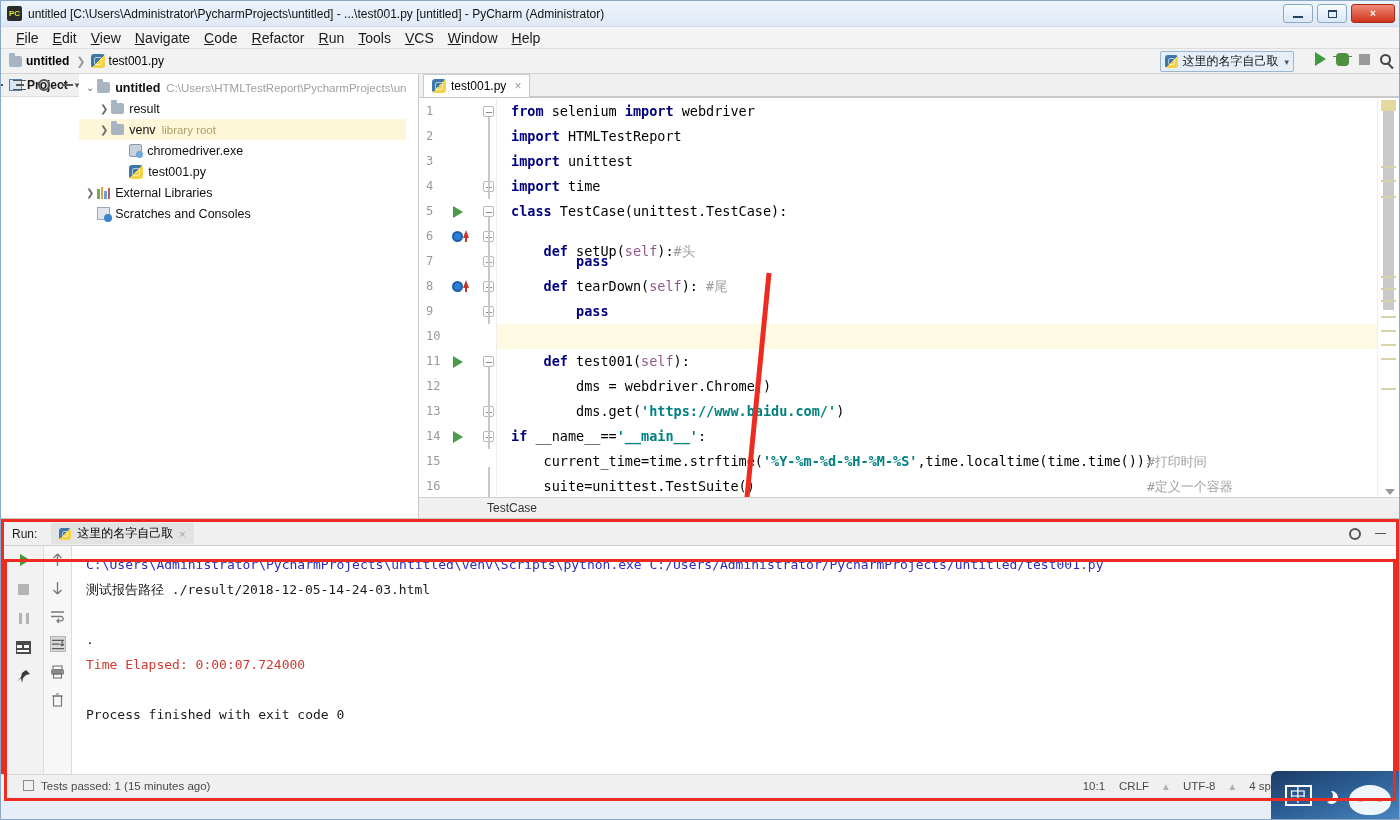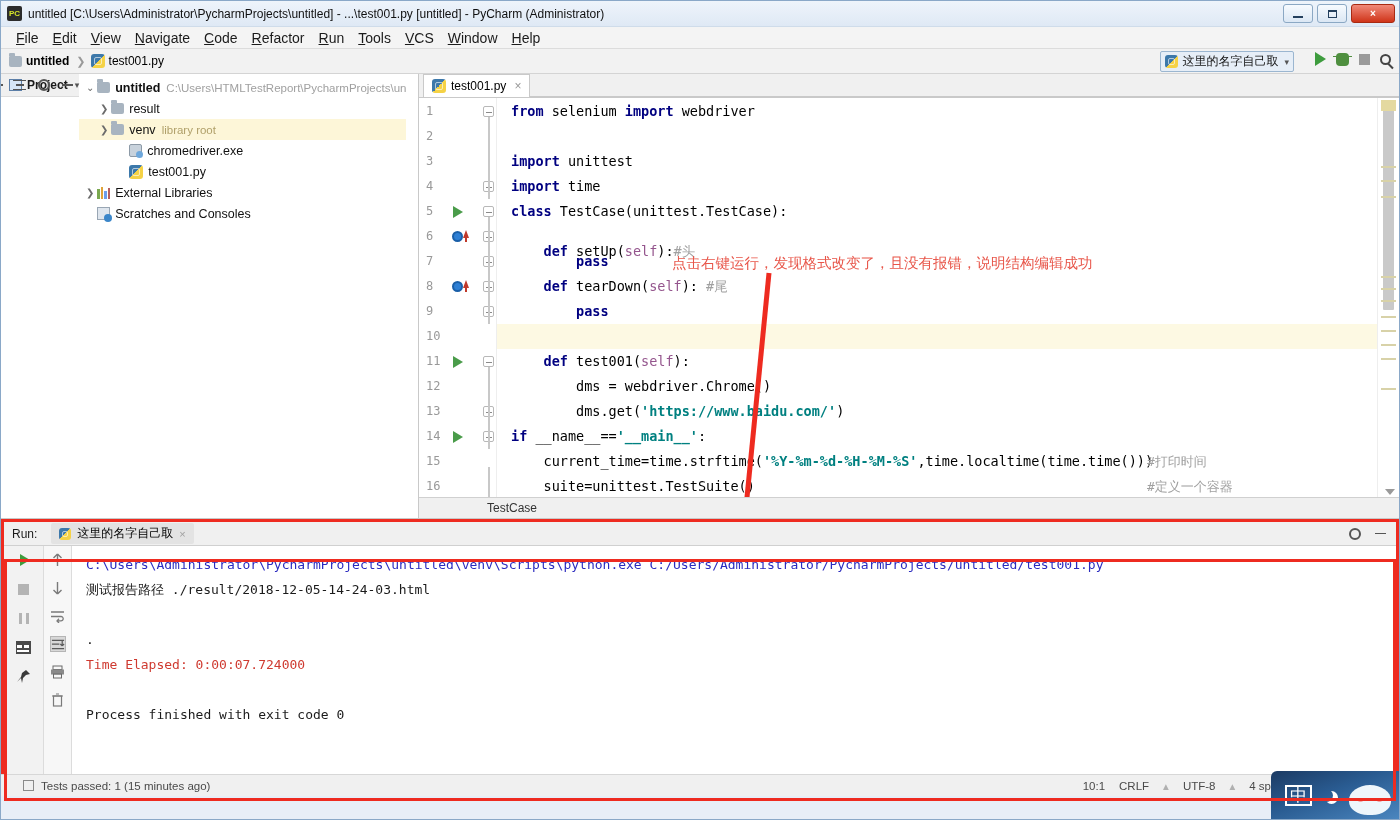--- a/index.html
+++ b/index.html
@@ -532,39 +532,39 @@
             <div class="fold" style="top: 333px;"></div>
             <div class="ln" style="top: 351px;">15</div>
             <div class="ln" style="top: 376px;">16</div>
             <div class="foldline" style="top: 19px; height: 82px;"></div>
             <div class="foldline" style="top: 119px; height: 107px;"></div>
             <div class="foldline" style="top: 269px; height: 82px;"></div>
             <div class="foldline" style="top: 369px; height: 57px;"></div>
           </div>
         <div class="code-lines" id="codelines">
             <div class="row" style="top: 1px;"><span style="display:inline-block;width:14px"></span><span class="kw">from</span> selenium <span class="kw">import</span> webdriver</div>
+            <div class="row" style="top: 26px;"><span style="display:inline-block;width:14px"></span><span class="kw">import</span> HTMLTestReport</div>
             <div class="row" style="top: 76px;"><span style="display:inline-block;width:14px"></span><span class="kw">import</span> time</div>
             <div class="row" style="top: 51px;"><span style="display:inline-block;width:14px"></span><span class="kw">import</span> unittest</div>
             <div class="row" style="top: 101px;"><span style="display:inline-block;width:14px"></span><span class="kw">class</span> TestCase(unittest.TestCase):</div>
             <div class="row" style="top: 126px; margin-top: 15px;"><span style="display:inline-block;width:14px"></span>    <span class="kw">def</span> setUp(<span class="self">self</span>):<span class="cmt2">#头</span></div>
             <div class="row" style="top: 151px;"><span style="display:inline-block;width:14px"></span>        <span class="kw">pass</span></div>
             <div class="row" style="top: 176px;"><span style="display:inline-block;width:14px"></span>    <span class="kw">def</span> tearDown(<span class="self">self</span>): <span class="cmt2">#尾</span></div>
             <div class="row" style="top: 201px;"><span style="display:inline-block;width:14px"></span>        <span class="kw">pass</span></div>
             <div class="row cur" style="top: 226px;"><span style="display:inline-block;width:14px"></span></div>
             <div class="row" style="top: 251px;"><span style="display:inline-block;width:14px"></span>    <span class="kw">def</span> test001(<span class="self">self</span>):</div>
             <div class="row" style="top: 276px;"><span style="display:inline-block;width:14px"></span>        dms = webdriver.Chrome()</div>
             <div class="row" style="top: 301px;"><span style="display:inline-block;width:14px"></span>        dms.get(<span class="str">'https://www.baidu.com/'</span>)</div>
             <div class="row" style="top: 326px;"><span style="display:inline-block;width:14px"></span><span class="kw">if</span> __name__==<span class="str">'__main__'</span>:</div>
             <div class="row" style="top: 351px;"><span style="display:inline-block;width:14px"></span>    current_time=time.strftime(<span class="str">'%Y-%m-%d-%H-%M-%S'</span>,time.localtime(time.time()))</div>
             <div class="row" style="top: 376px;"><span style="display:inline-block;width:14px"></span>    suite=unittest.TestSuite()</div>
             <div class="cmt2" style="position: absolute; font-family: &quot;DejaVu Sans Mono&quot;, monospace; font-size: 13px; height: 25px; line-height: 25px; white-space: pre; top: 351px; left: 650px;">#打印时间</div>
             <div class="cmt2" style="position: absolute; font-family: &quot;DejaVu Sans Mono&quot;, monospace; font-size: 13px; height: 25px; line-height: 25px; white-space: pre; top: 376px; left: 650px;">#定义一个容器</div>
           </div>
 
-        <div class="annot" style="left:253px; top:156px;">点击右键运行，发现格式改变了，且没有报错，说明结构编辑成功</div>
         <svg class="arrow-svg" width="1050" height="430">
           <line x1="350" y1="175" x2="325" y2="430" stroke="#ee2b20" stroke-width="5"></line>
         </svg>
 
         <div class="ed-scroll" style="top:0;bottom:0;">
           <div class="sc-up"></div>
           <div class="sc-dn"></div>
           <div class="sc-thumb" style="top:12px;height:200px;"></div>
           <div class="sc-mark" style="top:2px;height:11px;background:#e4d9a0;"></div>
           <div class="sc-mark" style="top:68px;"></div>

